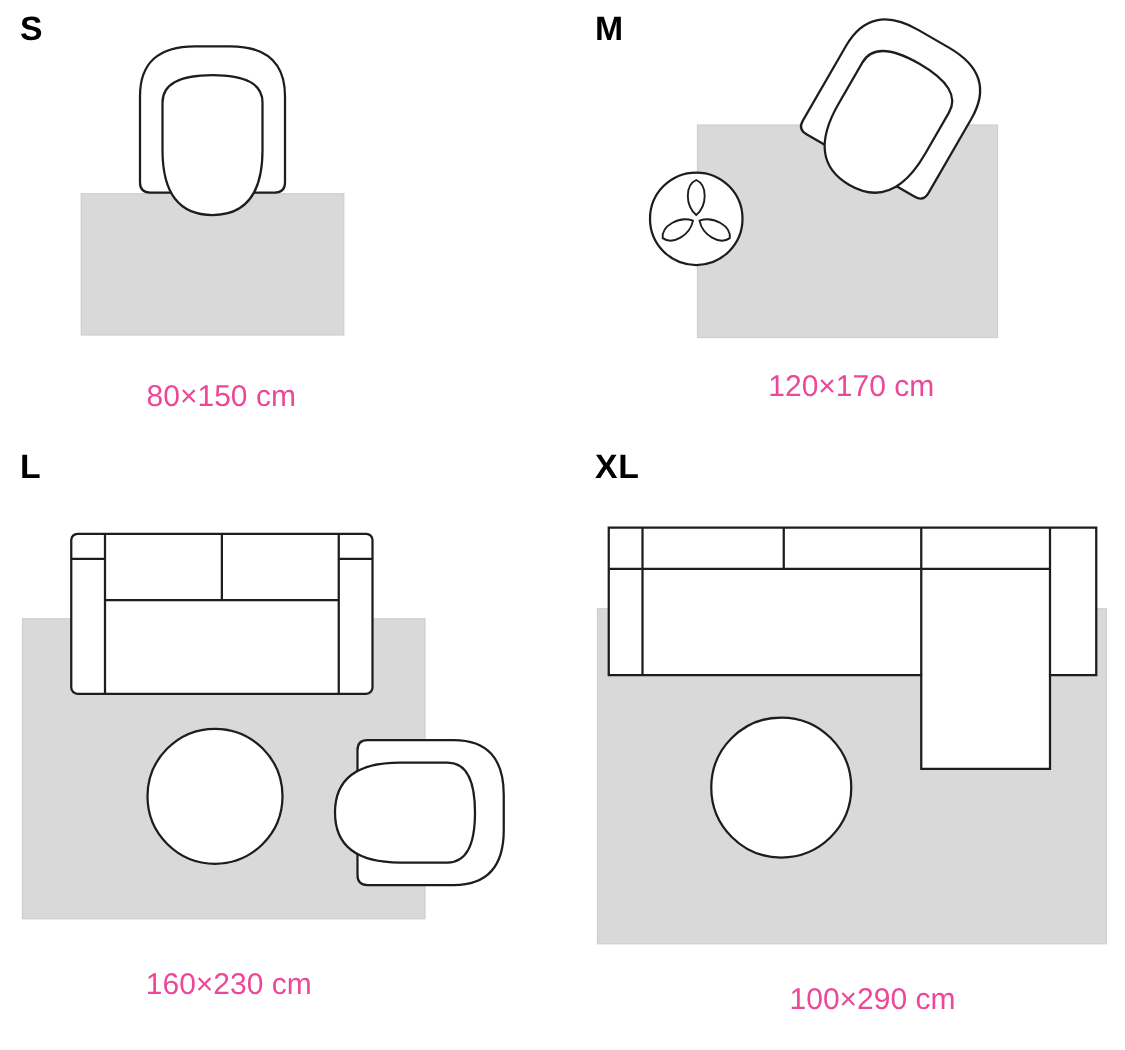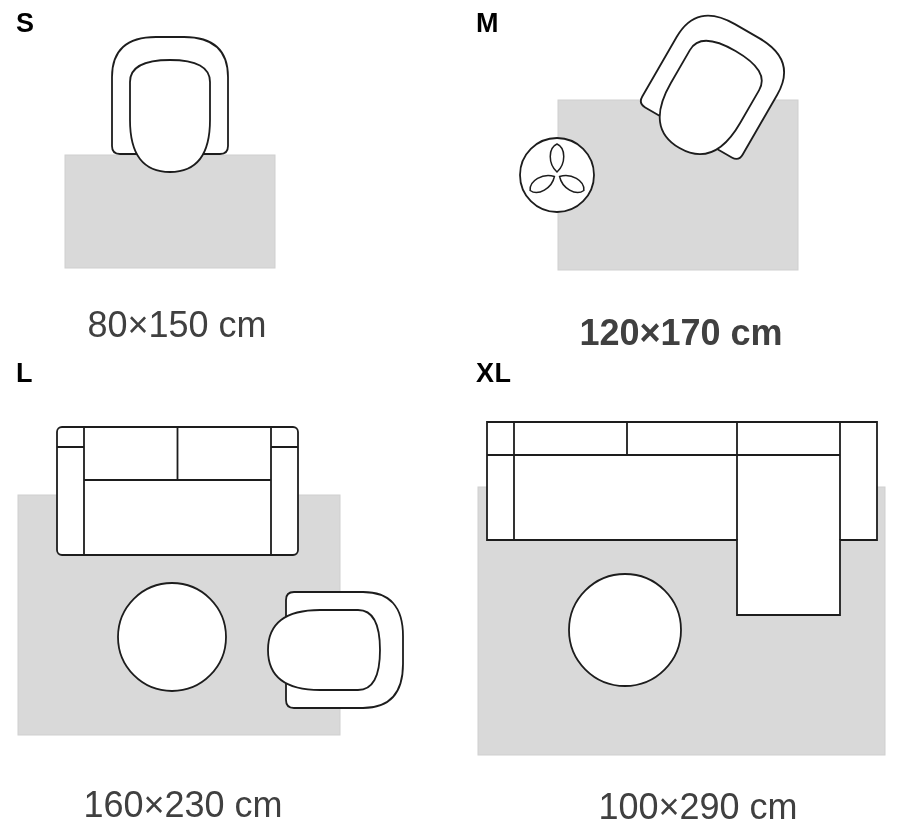--- a/index.html
+++ b/index.html
@@ -19,26 +19,26 @@
   .size-label {
     position: absolute; top: 8px; left: 16px;
     font-size: 27px; font-weight: 700; color: #000000;
     letter-spacing: 0.5px;
   }
   .cell-m .size-label, .cell-xl .size-label { left: 26px; }
   .diagram { position: absolute; left: 0; top: 0; display: block; }
   .caption {
     position: absolute;
     transform: translateX(-50%);
-    font-size: 36px; color: #404040;
+    font-size: 24px; color: #ec4899;
     white-space: nowrap;
   }
   .cap-s  { left: 177px; top: 304px; }
-  .cap-m  { left: 231px; top: 312px; font-weight: bold; }
-  .cap-l  { left: 183px; top: 434px; }
+  .cap-m  { left: 231px; top: 296px; }
+  .cap-l  { left: 183px; top: 424px; }
   .cap-xl { left: 248px; top: 436px; }
 
   .rug { fill: var(--rug-fill, #d9d9d9); stroke: var(--rug-stroke, #cfcfcf); stroke-width: 1; }
   .furniture { fill: #ffffff; stroke: var(--outline, #1d1d1d); stroke-width: 1.8; }
   .fline { fill: none; stroke: var(--outline, #1d1d1d); stroke-width: 1.8; }
   .leaf { fill: #ffffff; stroke: var(--outline, #1d1d1d); stroke-width: 1.5; }
   .defs-holder { position: absolute; width: 0; height: 0; overflow: hidden; }
 </style>
 </head>
 <body>

